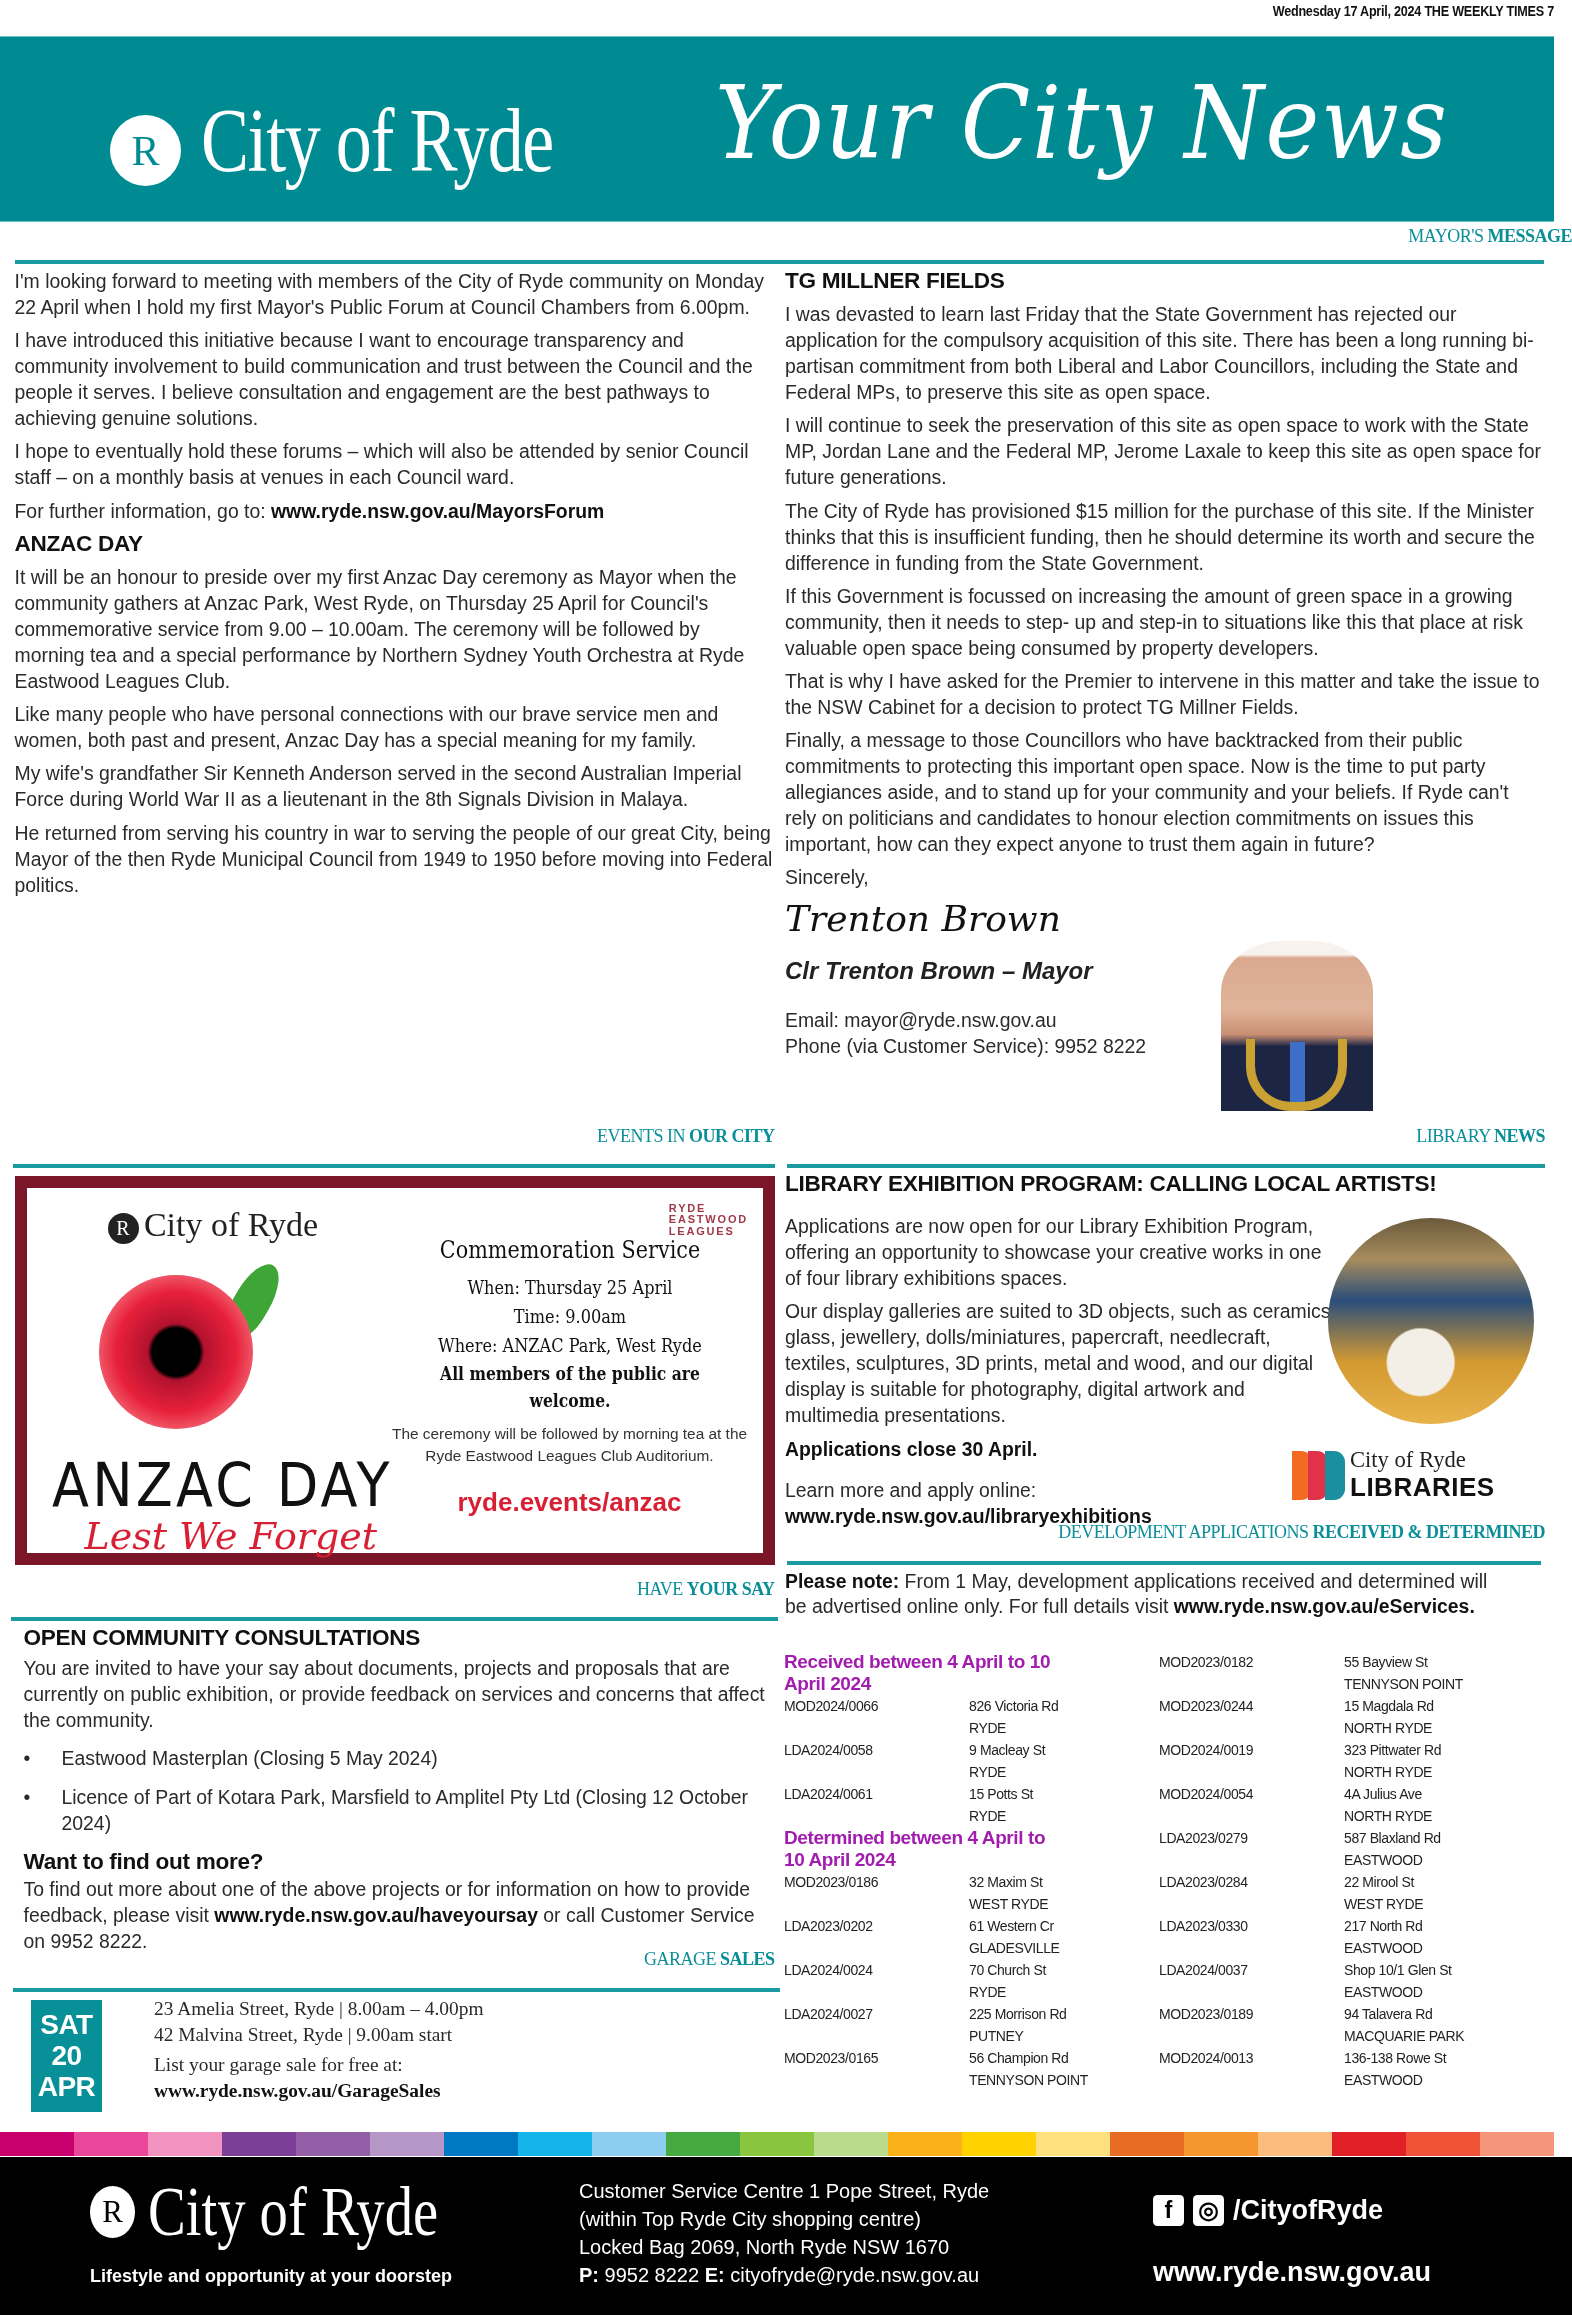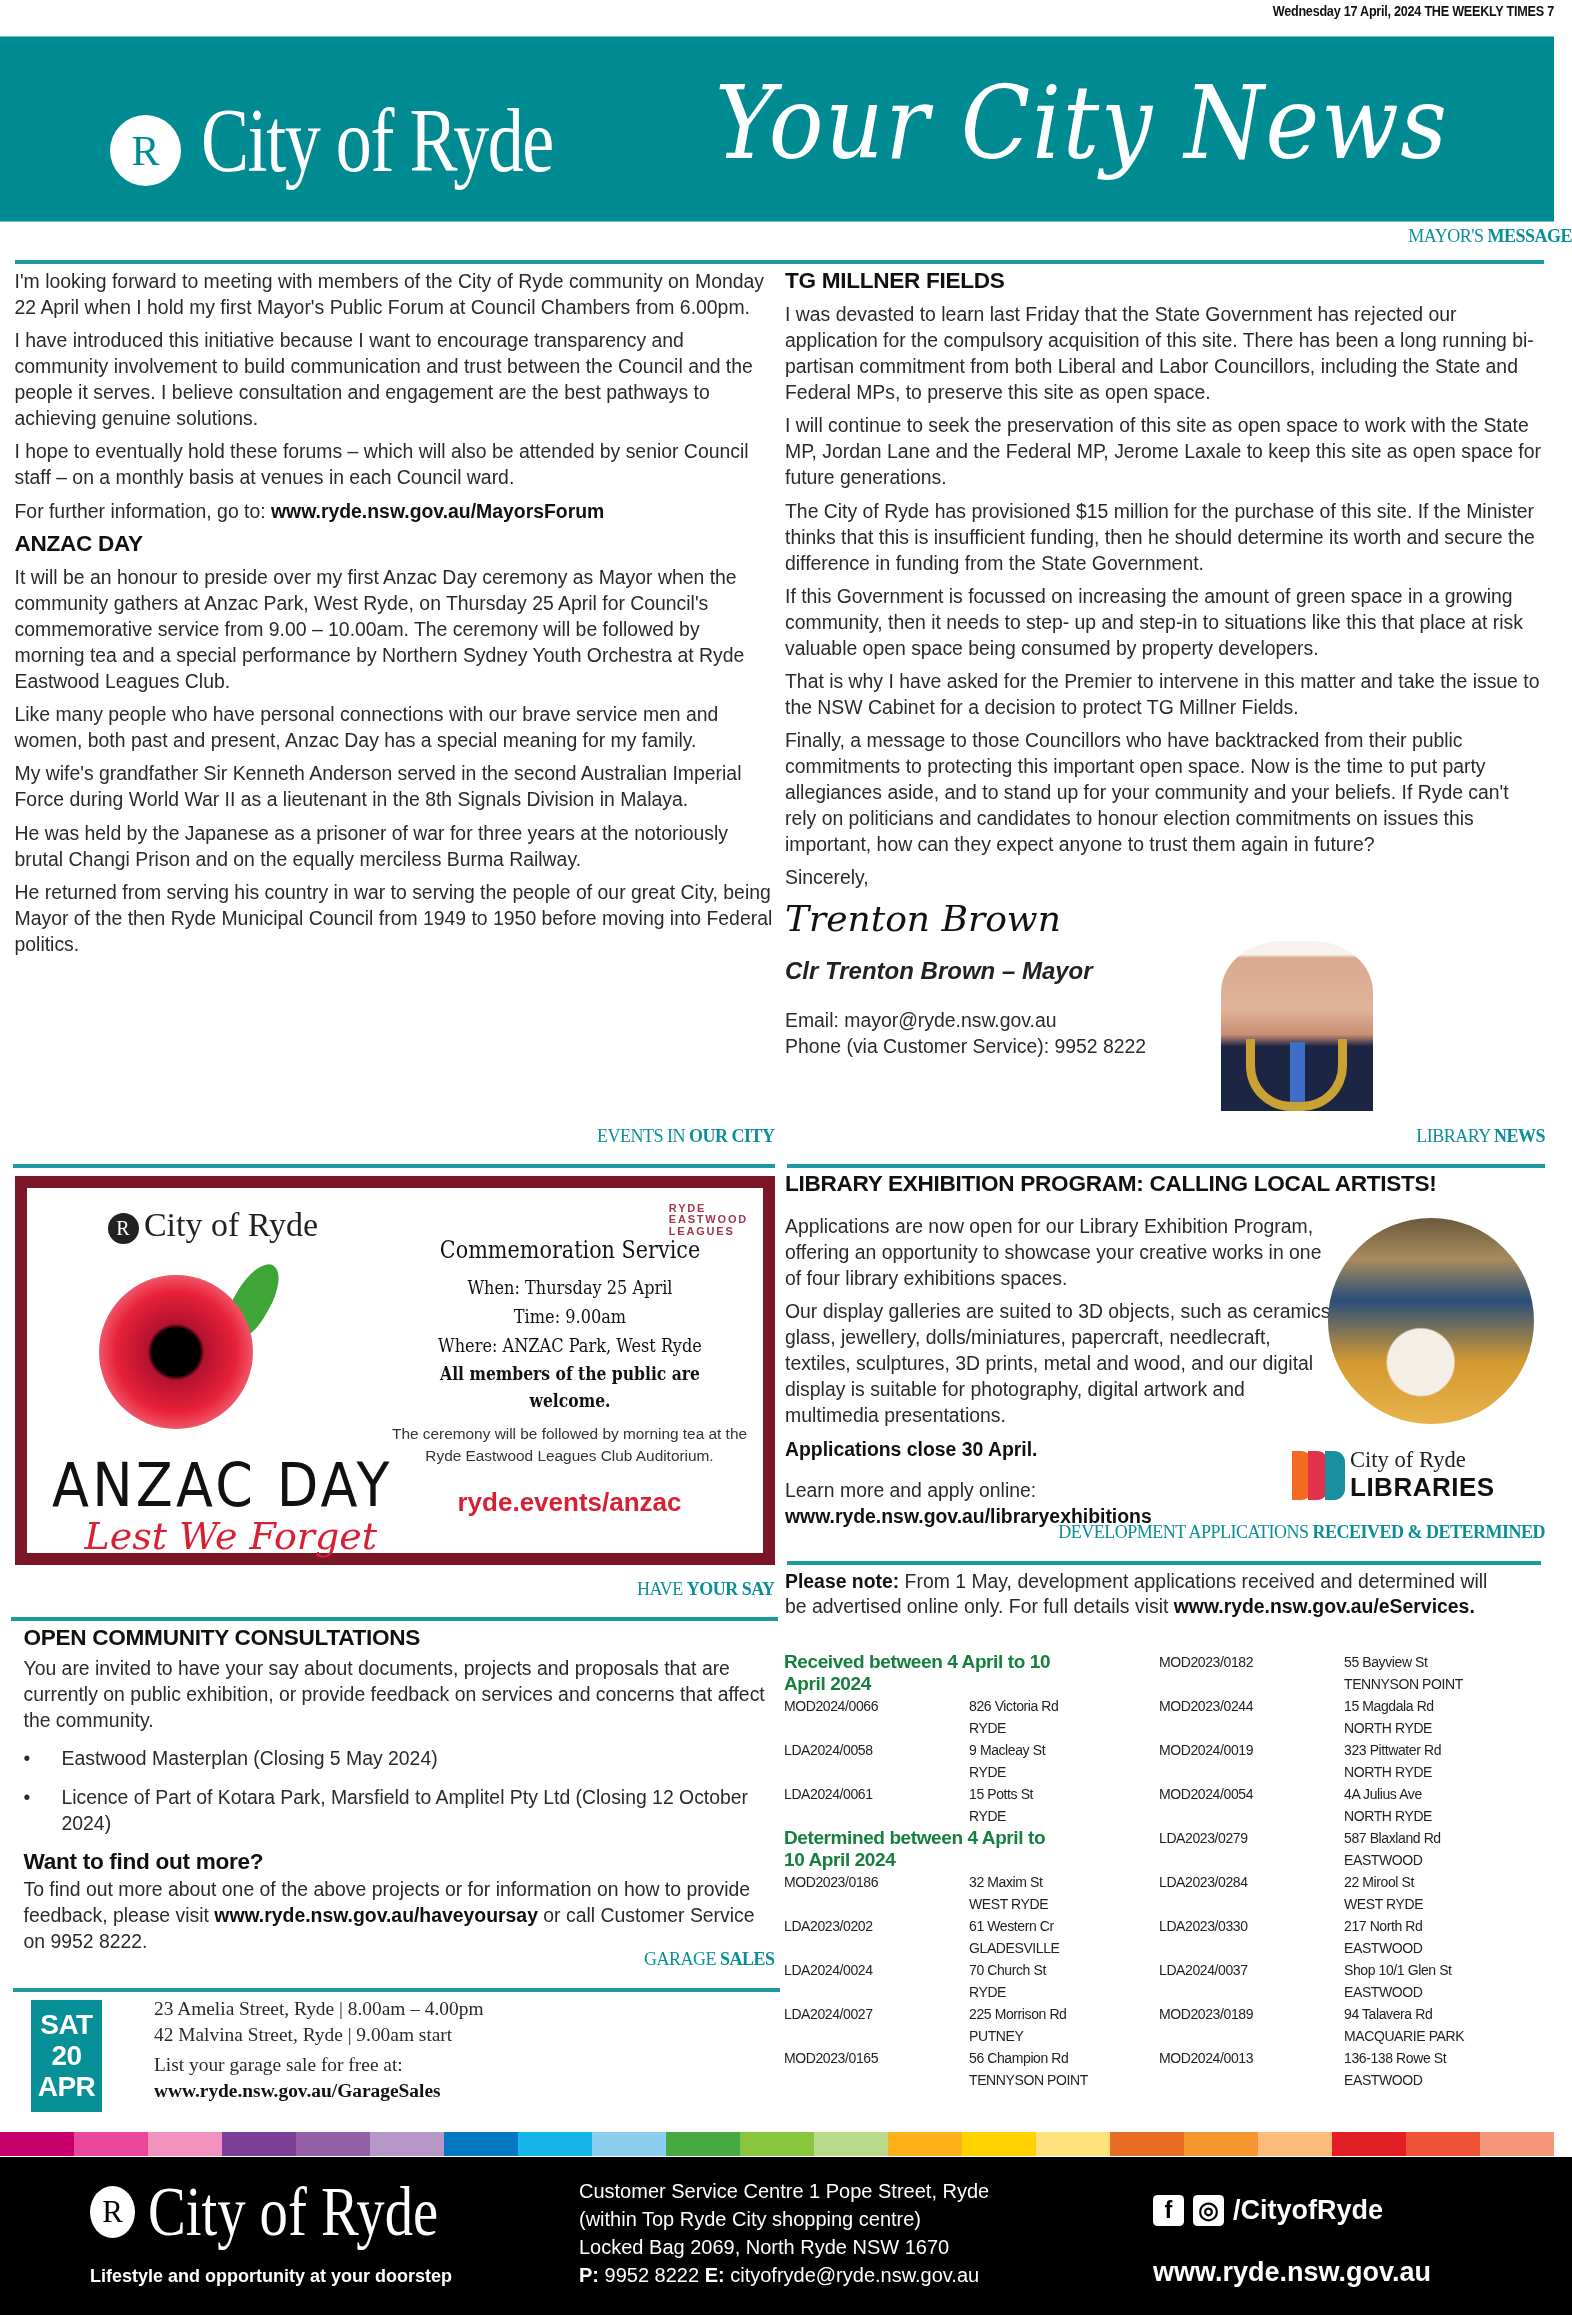--- a/index.html
+++ b/index.html
@@ -58,21 +58,21 @@
   .lib-logo .rrr { position: absolute; left: 0; top: 3.6px; width: 52px; height: 49px; }
   .lib-logo .rrr span { position: absolute; top: 0; width: 20px; height: 49px; border-radius: 0 11px 11px 0; }
   .lib-logo .cor3 { position: absolute; left: 58px; top: 0; font-family: "Liberation Serif", serif; font-size: 22.6px; color: #222; white-space: nowrap; }
   .lib-logo .libs { position: absolute; left: 58px; top: 25px; font-size: 26px; font-weight: bold; color: #111; letter-spacing: 0.5px; }
 
   .da-table { position: absolute; left: 784px; top: 1651px; width: 760px; }
   .da-col { position: absolute; top: 0; }
   .da-entry { display: flex; font-size: 14px; line-height: 22px; color: #222; letter-spacing: -0.4px; margin-bottom: 0; }
   .da-entry .id { width: 185px; }
   .da-entry .addr { width: 190px; }
-  .da-group { font-size: 19px; line-height: 22px; font-weight: bold; color: #15803d; letter-spacing: -0.4px; }
+  .da-group { font-size: 19px; line-height: 22px; font-weight: bold; color: #a21caf; letter-spacing: -0.4px; }
 
   .stripe { position: absolute; left: 0; top: 2132px; width: 1554px; height: 24.4px; display: flex; }
   .stripe span { flex: 1; height: 100%; }
   .footer { position: absolute; left: 0; top: 2157px; width: 1572px; height: 159px; background: #000; color: #fff; }
   .footer .flogo { position: absolute; left: 90px; top: 29px; width: 45px; height: 52px; border-radius: 50%; background: #fff; color: #000; font-family: "Liberation Serif", serif; font-size: 31px; text-align: center; line-height: 52px; }
   .footer .fcor { position: absolute; left: 148px; top: 16.3px; font-family: "Liberation Serif", serif; font-size: 69px; color: #fff; transform: scaleX(0.82); transform-origin: left top; }
   .footer .ftag { position: absolute; left: 90px; top: 109px; font-size: 18px; font-weight: bold; color: #fff; }
   .footer .faddr { position: absolute; left: 579px; top: 20px; font-size: 20px; line-height: 28px; color: #fff; }
   .footer .faddr b { font-weight: bold; }
   .footer .social { position: absolute; left: 1153px; top: 38px; display: flex; align-items: center; gap: 9px; font-size: 27px; font-weight: bold; }
@@ -98,21 +98,20 @@
 
 <div class="col" style="left:14.5px; top:268px; width:758px;">
   <p>I'm looking forward to meeting with members of the City of Ryde community on Monday 22 April when I hold my first Mayor's Public Forum at Council Chambers from 6.00pm.</p>
   <p>I have introduced this initiative because I want to encourage transparency and community involvement to build communication and trust between the Council and the people it serves. I believe consultation and engagement are the best pathways to achieving genuine solutions.</p>
   <p>I hope to eventually hold these forums – which will also be attended by senior Council staff – on a monthly basis at venues in each Council ward.</p>
   <p><span>For further information, go to: </span><b>www.ryde.nsw.gov.au/MayorsForum</b></p>
   <h3 style="margin-top:3.6px;">ANZAC DAY</h3>
   <p>It will be an honour to preside over my first Anzac Day ceremony as Mayor when the community gathers at Anzac Park, West Ryde, on Thursday 25 April for Council's commemorative service from 9.00 – 10.00am. The ceremony will be followed by morning tea and a special performance by Northern Sydney Youth Orchestra at Ryde Eastwood Leagues Club.</p>
   <p>Like many people who have personal connections with our brave service men and women, both past and present, Anzac Day has a special meaning for my family.</p>
   <p>My wife's grandfather Sir Kenneth Anderson served in the second Australian Imperial Force during World War II as a lieutenant in the 8th Signals Division in Malaya.</p>
-  <p>He was held by the Japanese as a prisoner of war for three years at the notoriously brutal Changi Prison and on the equally merciless Burma Railway.</p>
   <p>He returned from serving his country in war to serving the people of our great City, being Mayor of the then Ryde Municipal Council from 1949 to 1950 before moving into Federal politics.</p>
 </div>
 
 <div class="col" style="left:785px; top:268px; width:760px;">
   <h3>TG MILLNER FIELDS</h3>
   <p>I was devasted to learn last Friday that the State Government has rejected our application for the compulsory acquisition of this site. There has been a long running bi-partisan commitment from both Liberal and Labor Councillors, including the State and Federal MPs, to preserve this site as open space.</p>
   <p>I will continue to seek the preservation of this site as open space to work with the State MP, Jordan Lane and the Federal MP, Jerome Laxale to keep this site as open space for future generations.</p>
   <p>The City of Ryde has provisioned $15 million for the purchase of this site. If the Minister thinks that this is insufficient funding, then he should determine its worth and secure the difference in funding from the State Government.</p>
   <p>If this Government is focussed on increasing the amount of green space in a growing community, then it needs to step- up and step-in to situations like this that place at risk valuable open space being consumed by property developers.</p>
   <p>That is why I have asked for the Premier to intervene in this matter and take the issue to the NSW Cabinet for a decision to protect TG Millner Fields.</p>

